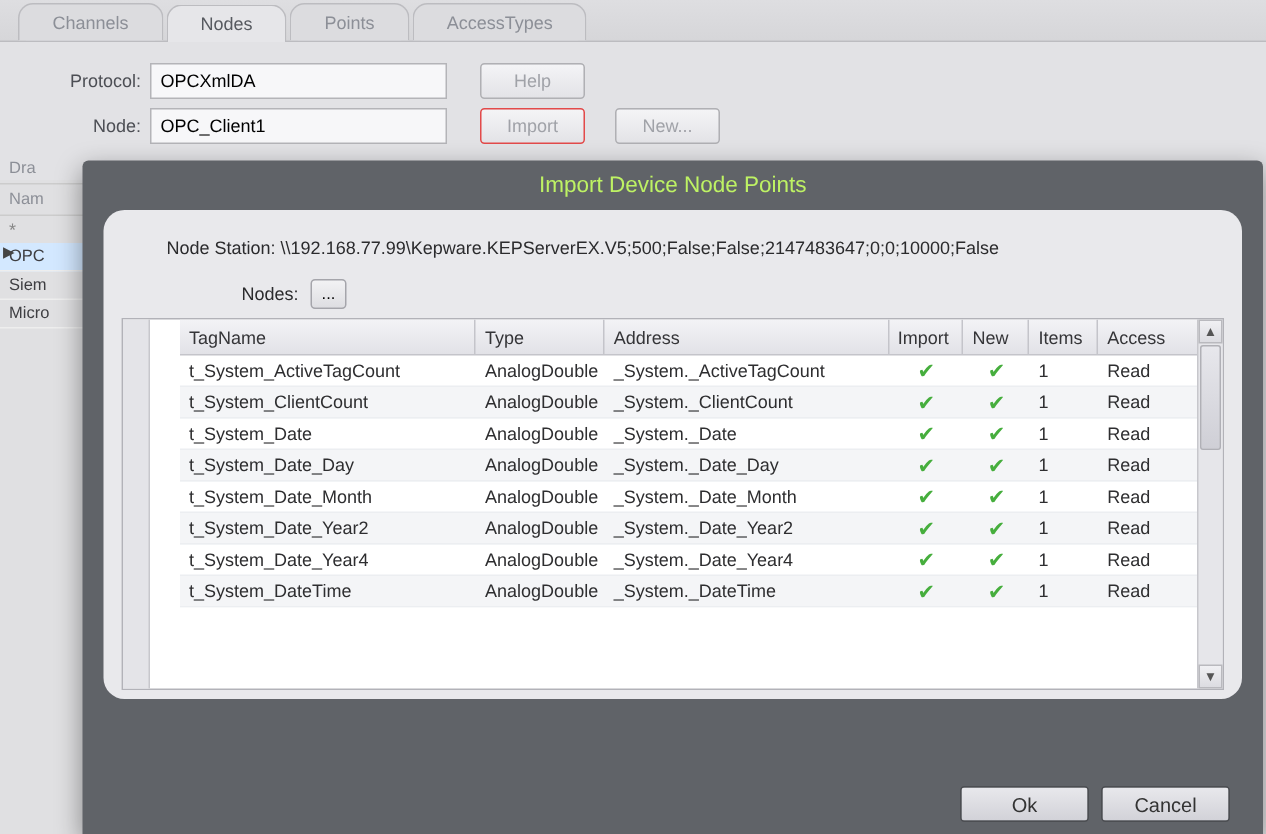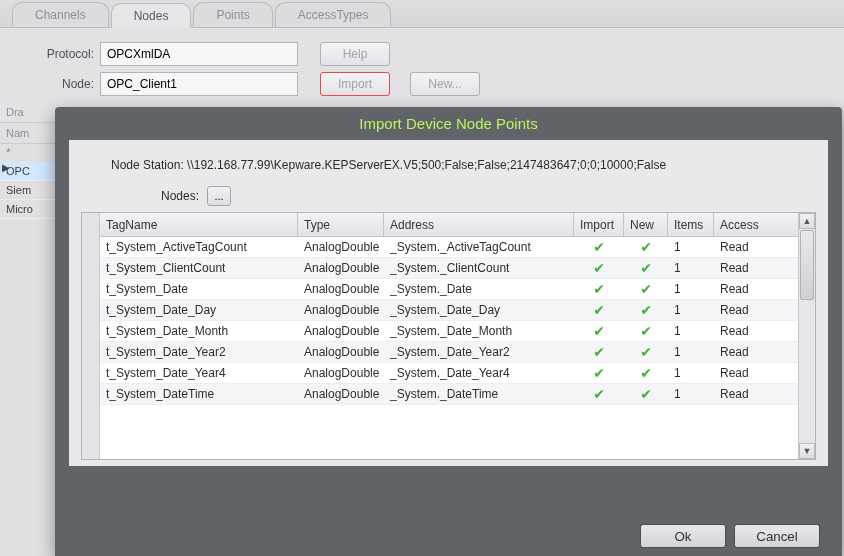--- a/index.html
+++ b/index.html
@@ -127,21 +127,21 @@
   }
   .modal-title {
     text-align: center;
     color: #bef264;
     font-size: 15px;
     padding: 8px 0 8px 0;
   }
   .modal-body {
     background: #e9e9ec;
     margin: 0 14px 0 14px;
-    border-radius: 0;
+    border-radius: 14px;
     flex: 1;
     display: flex;
     flex-direction: column;
     padding: 10px 12px 6px 12px;
     overflow: hidden;
   }
   .modal-info {
     color: #2b2b2d;
     padding: 8px 4px 4px 30px;
   }
@@ -179,20 +179,21 @@
   }
   .grid-left-gutter {
     width: 18px;
     background: #e4e4e8;
     border-right: 1px solid #c7c7cc;
   }
   .grid-main {
     flex: 1;
     overflow: hidden;
     position: relative;
+    margin-left: 20px;
   }
   .grid-head {
     display: flex;
     background: linear-gradient(#f3f3f6, #e2e2e7);
     border-bottom: 1px solid #c4c4ca;
     height: 24px;
     align-items: stretch;
   }
   .gh {
     border-right: 1px solid #c4c4ca;

